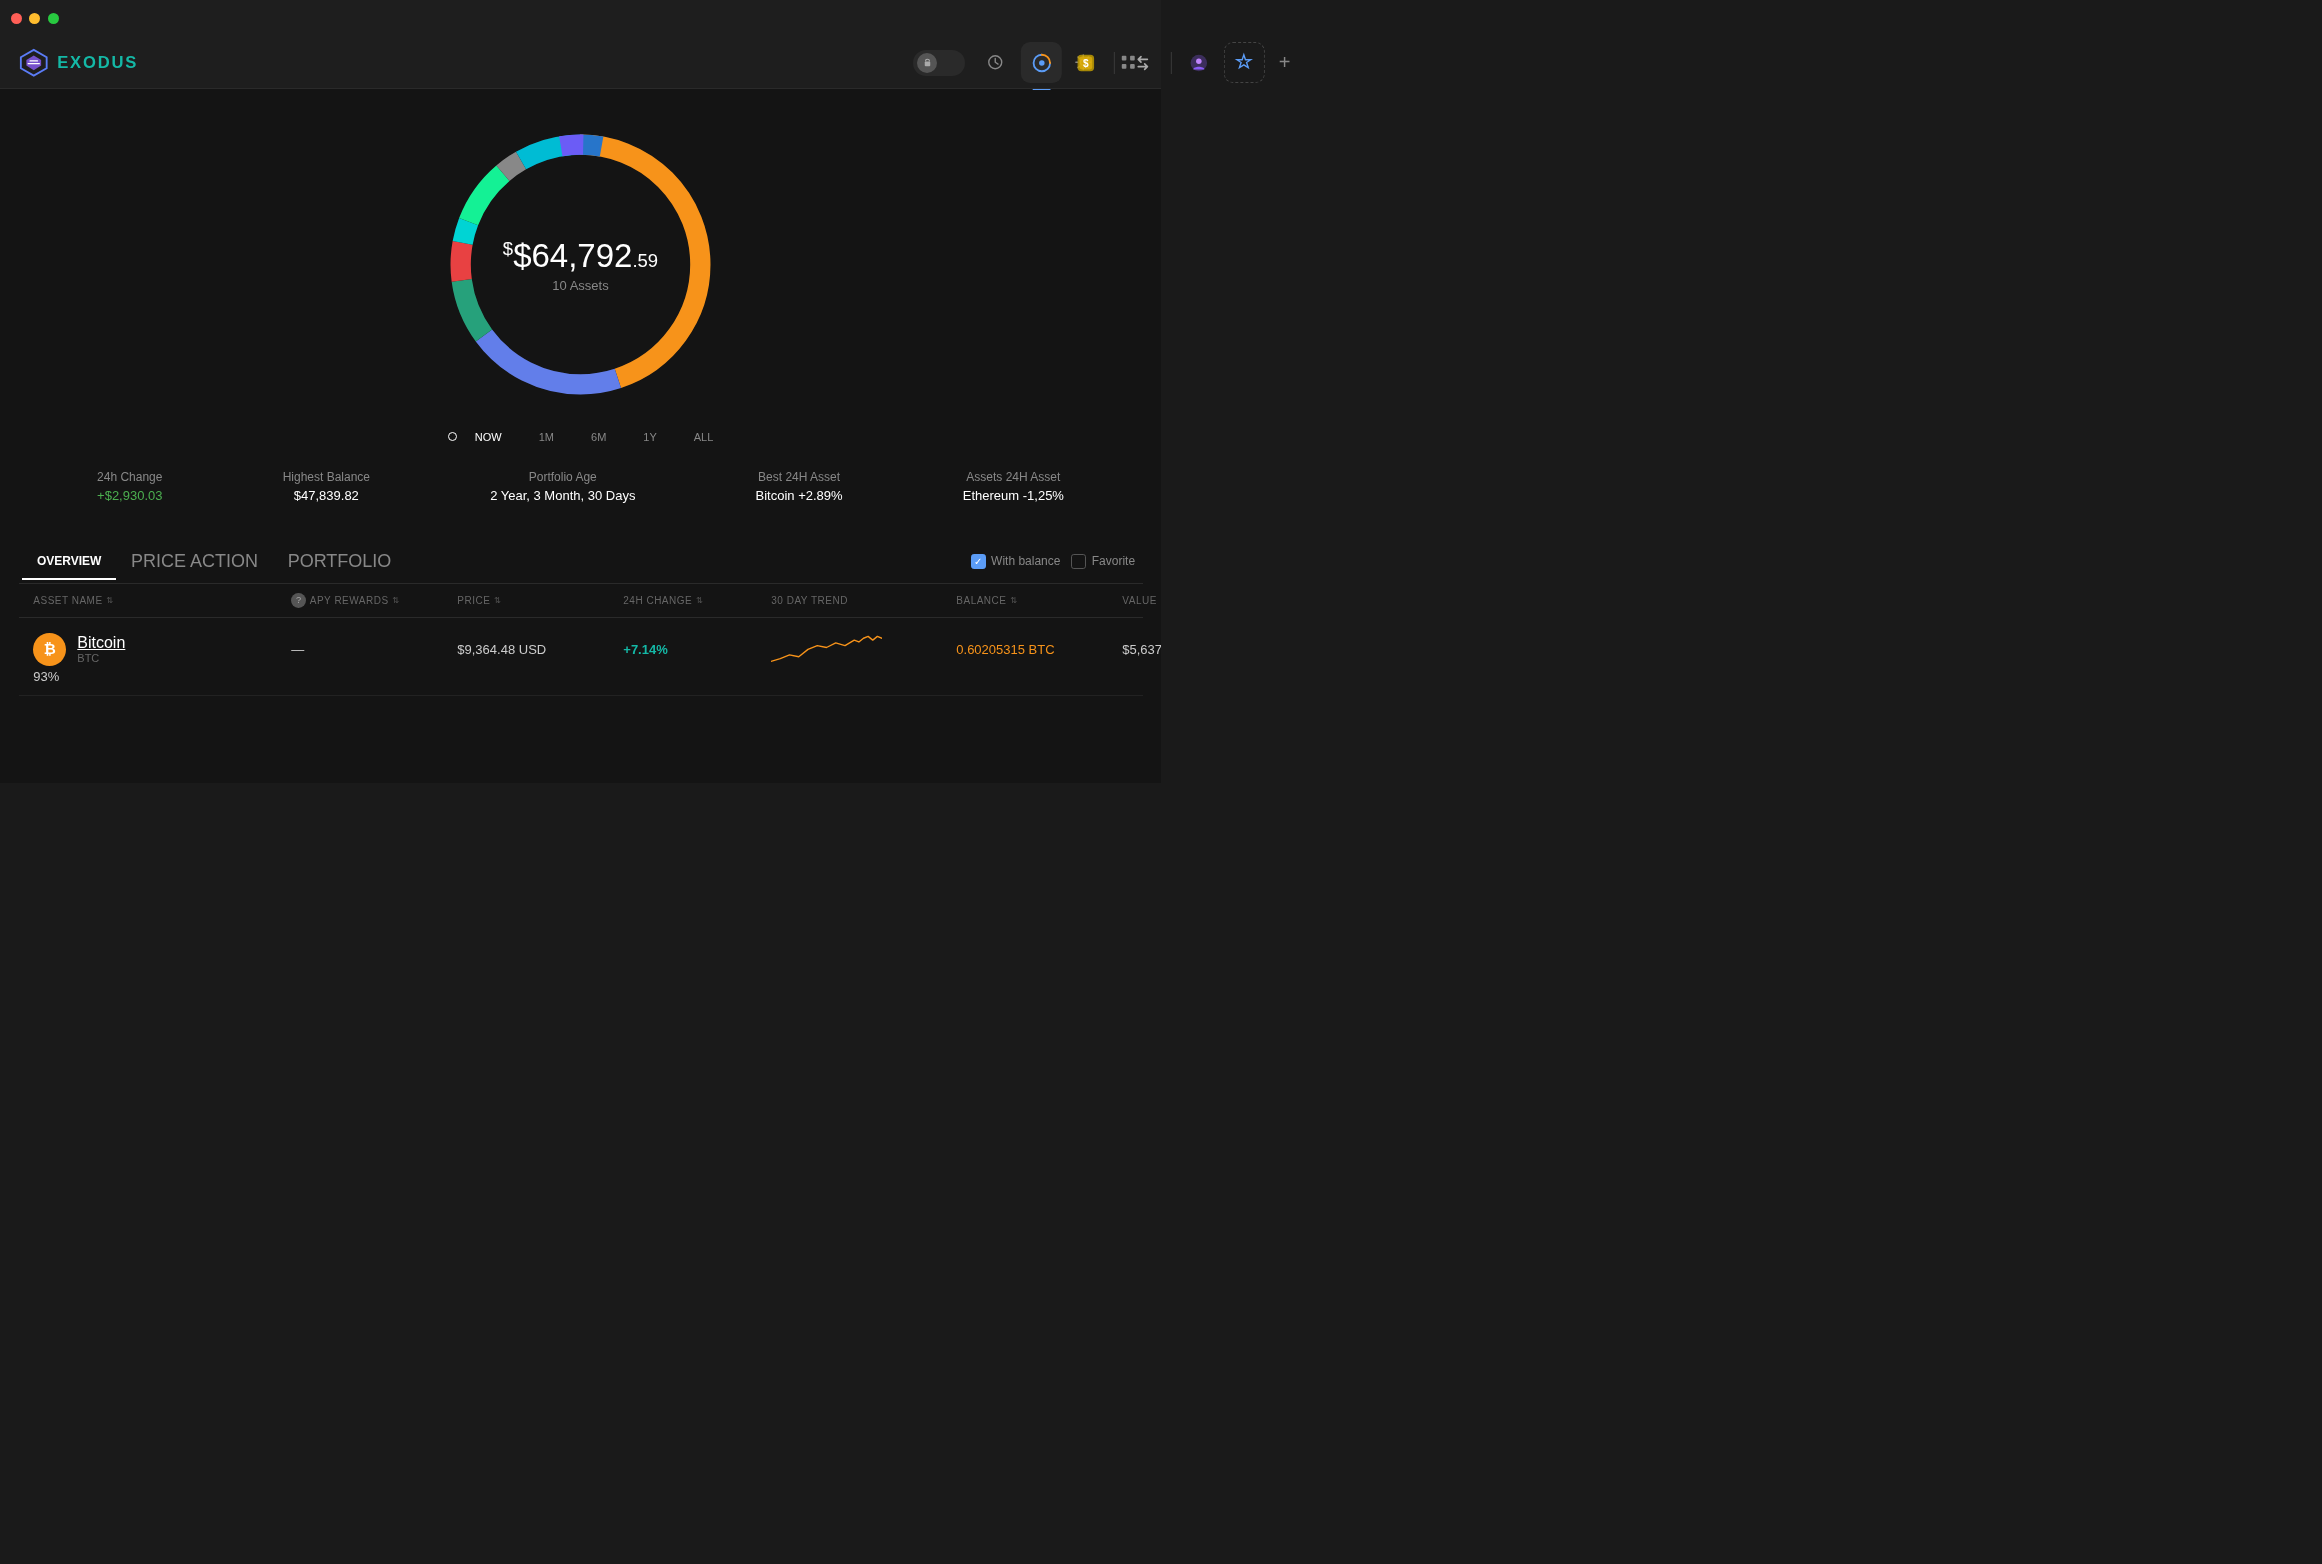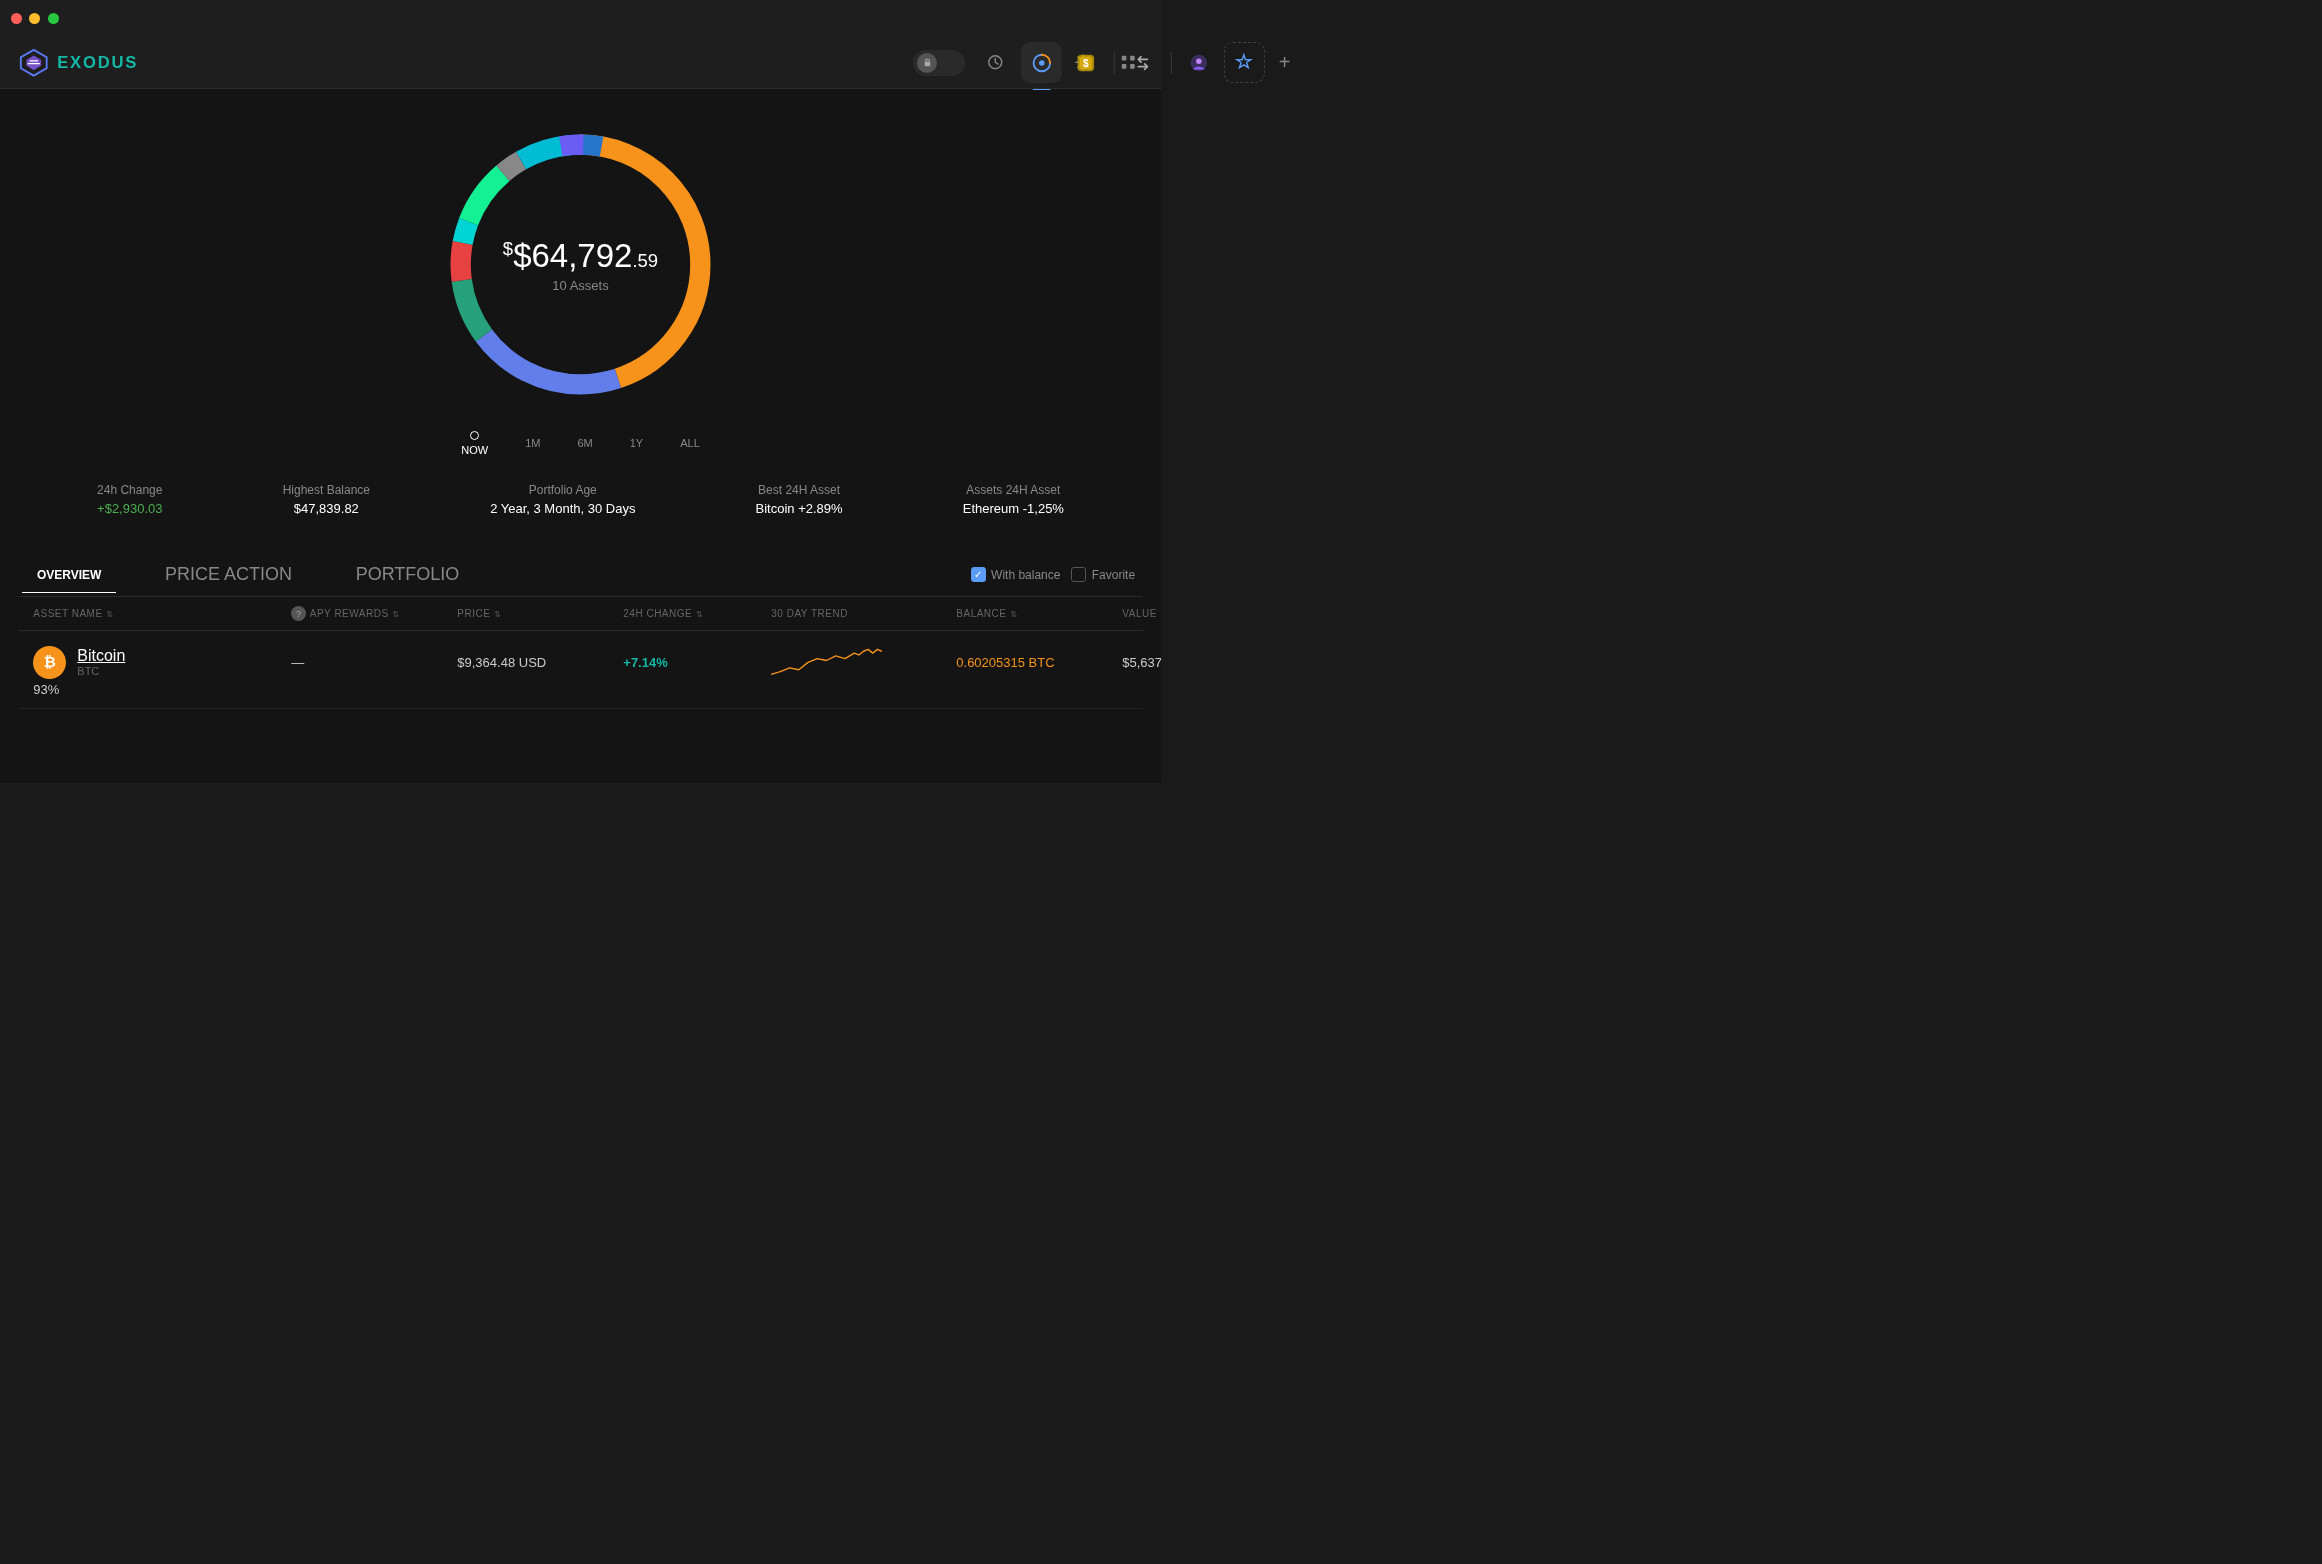--- a/index.html
+++ b/index.html
@@ -183,23 +183,23 @@
 
     
     .timeline {
       display: flex;
       align-items: center;
       gap: 37px;
       margin-top: 18.5px;
     }
     .timeline-dot-container {
       display: flex;
-      flex-direction: column;
-      align-items: center;
-      gap: 4px;
+      flex-direction: row;
+      align-items: center;
+      gap: 18px;
       justify-content: space-between;
     }
     .timeline-dot {
       width: 9.2px;
       height: 9.2px;
       border-radius: 50%;
       border: 1.8px solid #fff;
       background: transparent;
     }
     .timeline-label {
@@ -235,21 +235,20 @@
 
     
     .table-section {
       padding: 0 18.5px;
     }
     .tab-row {
       display: flex;
       align-items: center;
       border-bottom: 0.9px solid #2a2a2a;
       padding: 0 0 0 3.7px;
-      gap: 34px;
     }
     .tab-item {
       padding: 11px 14.8px;
       font-size: 18px;
       color: #888;
       cursor: pointer;
       position: relative;
     }
     .tab-item.active {
       color: #fff;

